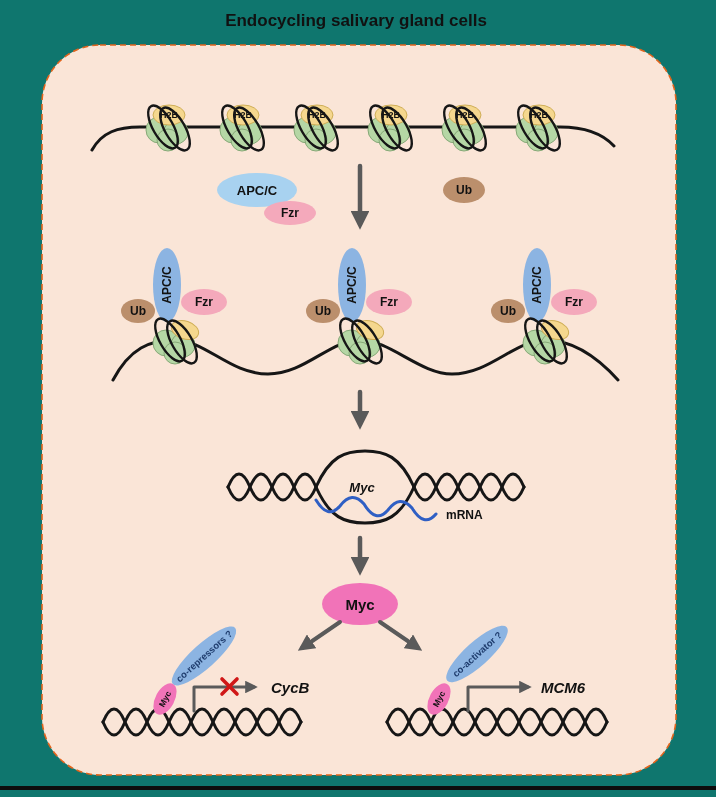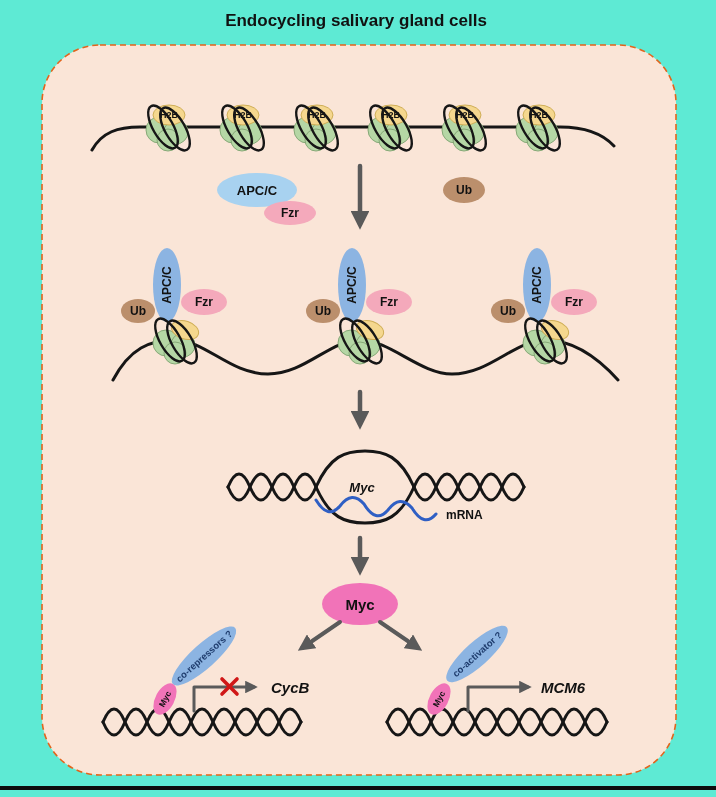--- a/index.html
+++ b/index.html
@@ -1,16 +1,16 @@
 <!DOCTYPE html>
 <html><head>
 <meta charset="utf-8">
 <style>
   html,body{margin:0;padding:0;background:#ffffff;}
-  .stage{position:relative;width:716px;height:797px;background:#5eead4;overflow:hidden;}
+  .stage{position:relative;width:716px;height:797px;background:#0f766e;overflow:hidden;}
   svg{position:absolute;left:0;top:0;}
   text{font-family:"Liberation Sans",sans-serif;fill:#111111;}
   .t-title{font-weight:700;font-size:17px;}
   .t-h2b{font-weight:700;font-size:9px;}
   .t-label{font-weight:700;font-size:12px;}
   .t-label-lg{font-weight:700;font-size:13px;}
   .t-gene{font-style:italic;font-weight:700;font-size:15px;}
   .t-gene-mid{font-style:italic;font-weight:700;font-size:13px;}
   .t-myc-big{font-weight:700;font-size:15px;}
   .t-mrna{font-weight:600;font-size:12px;}

